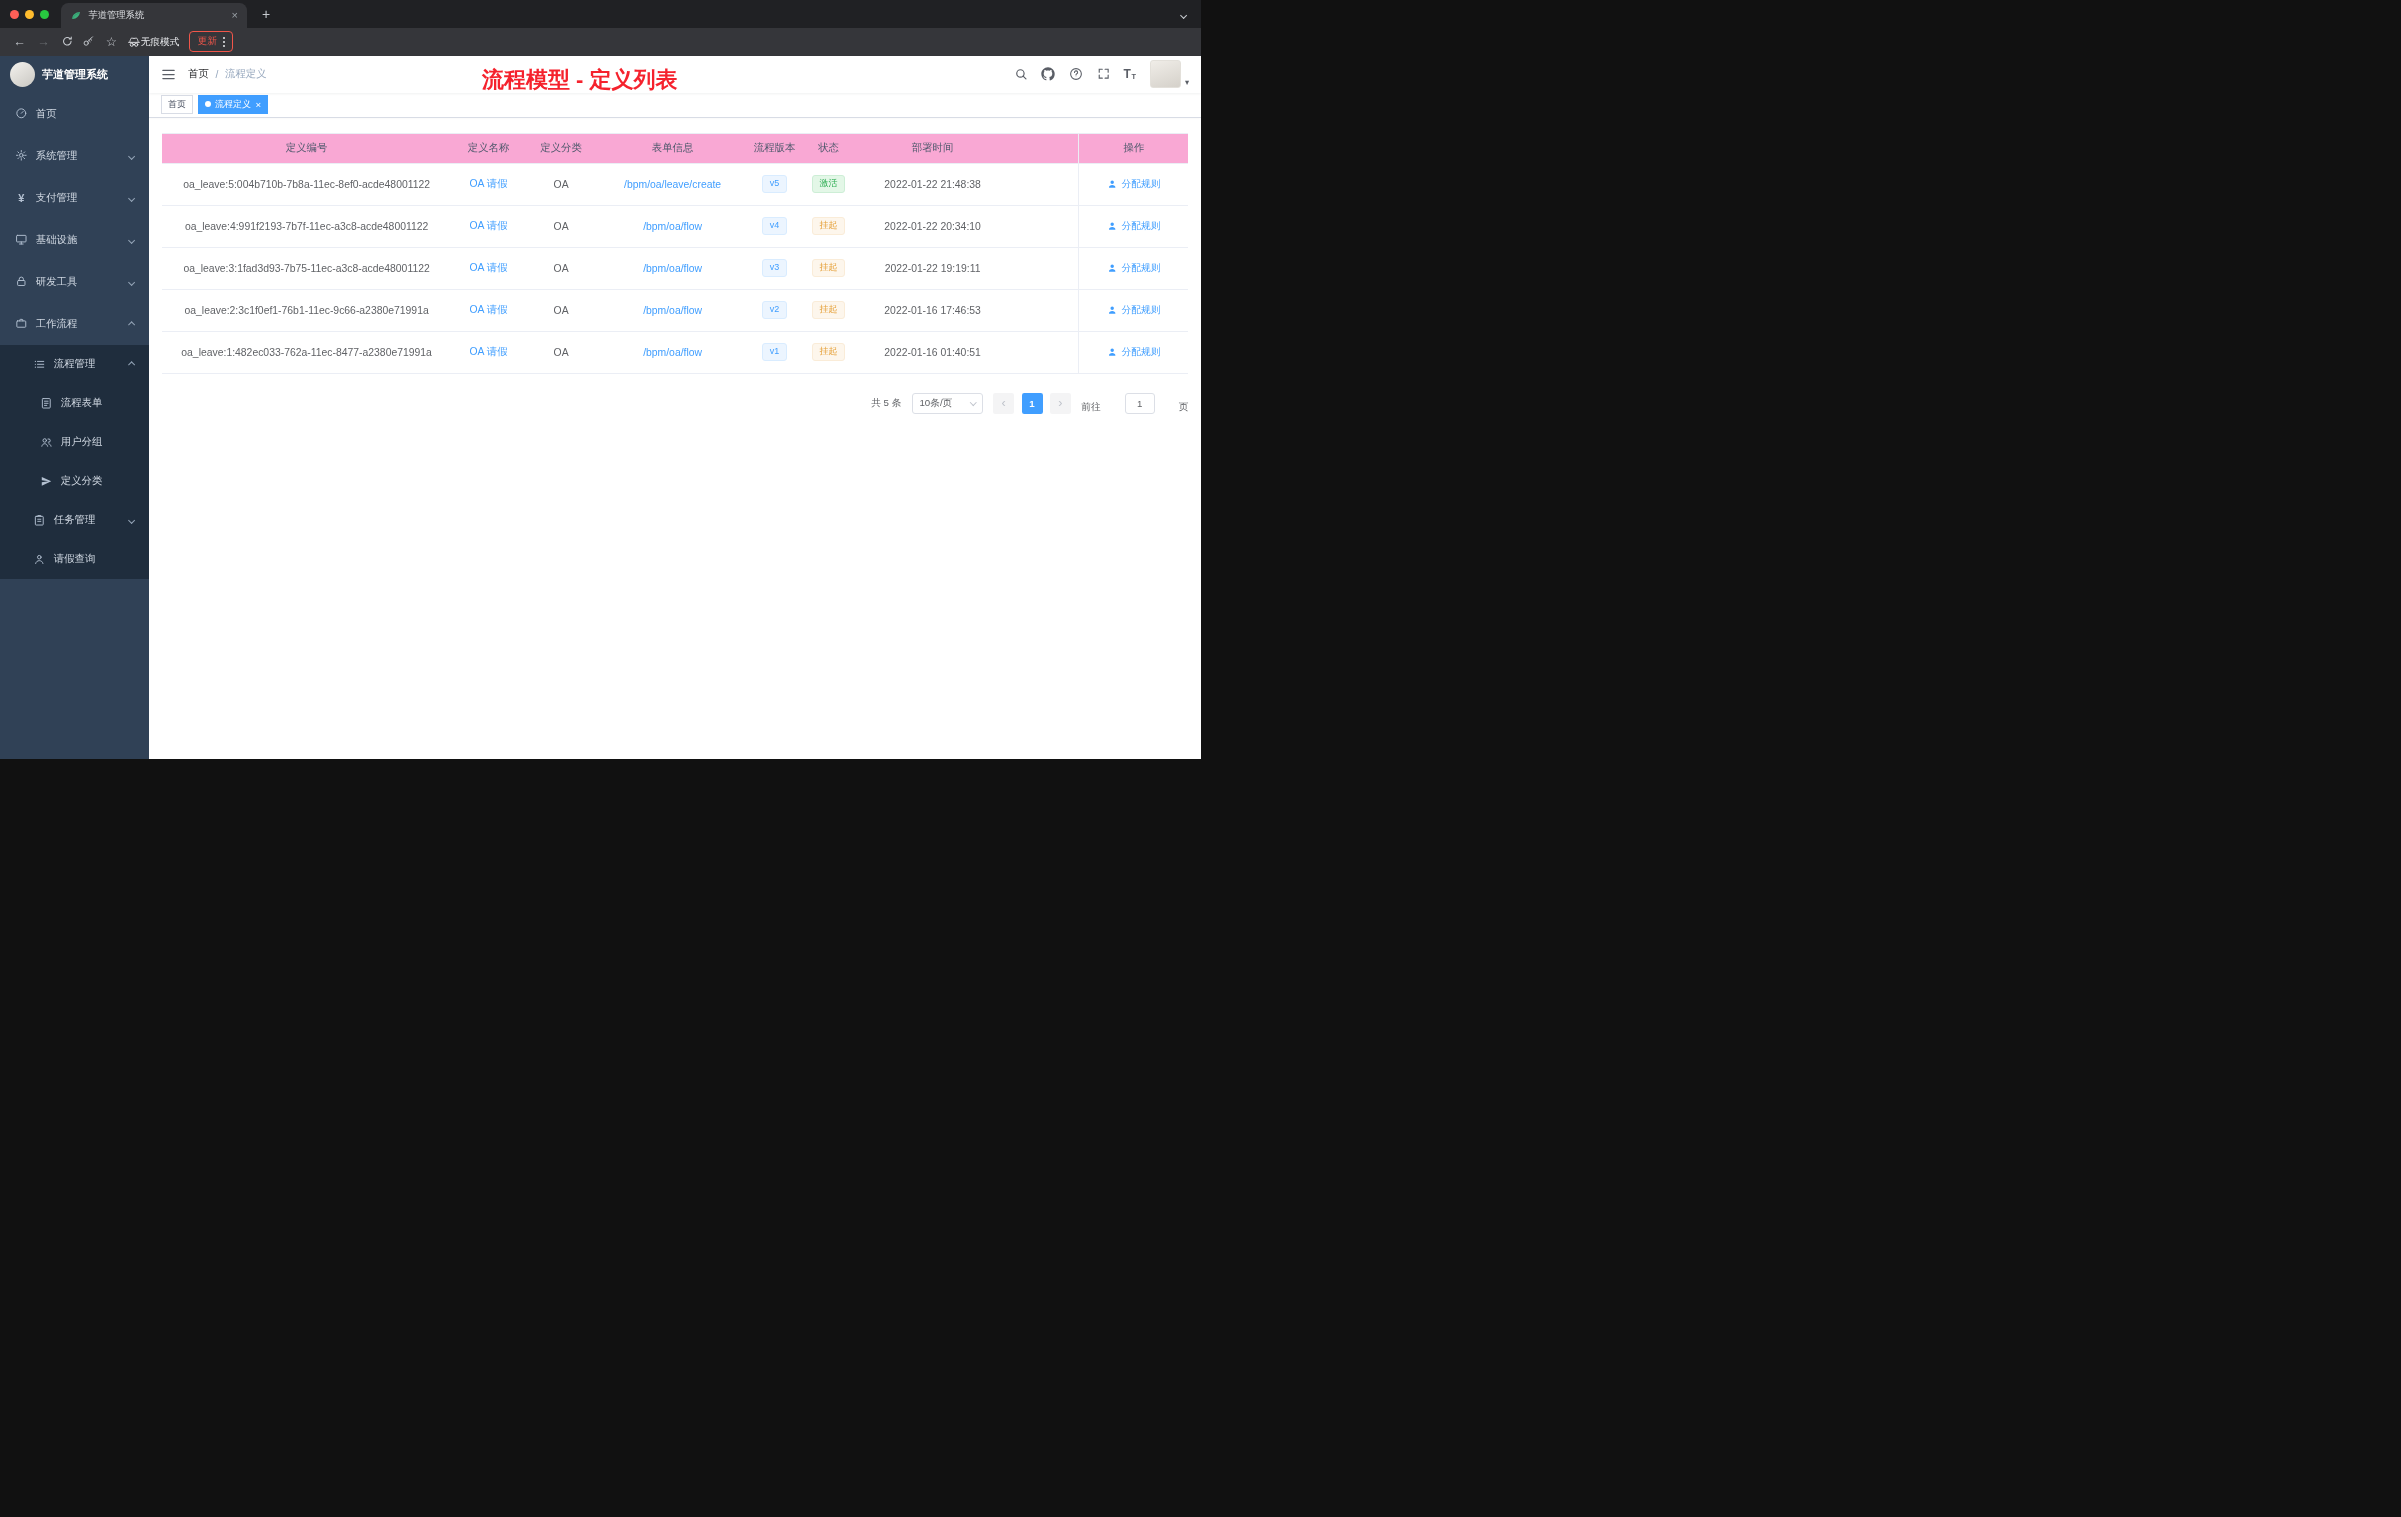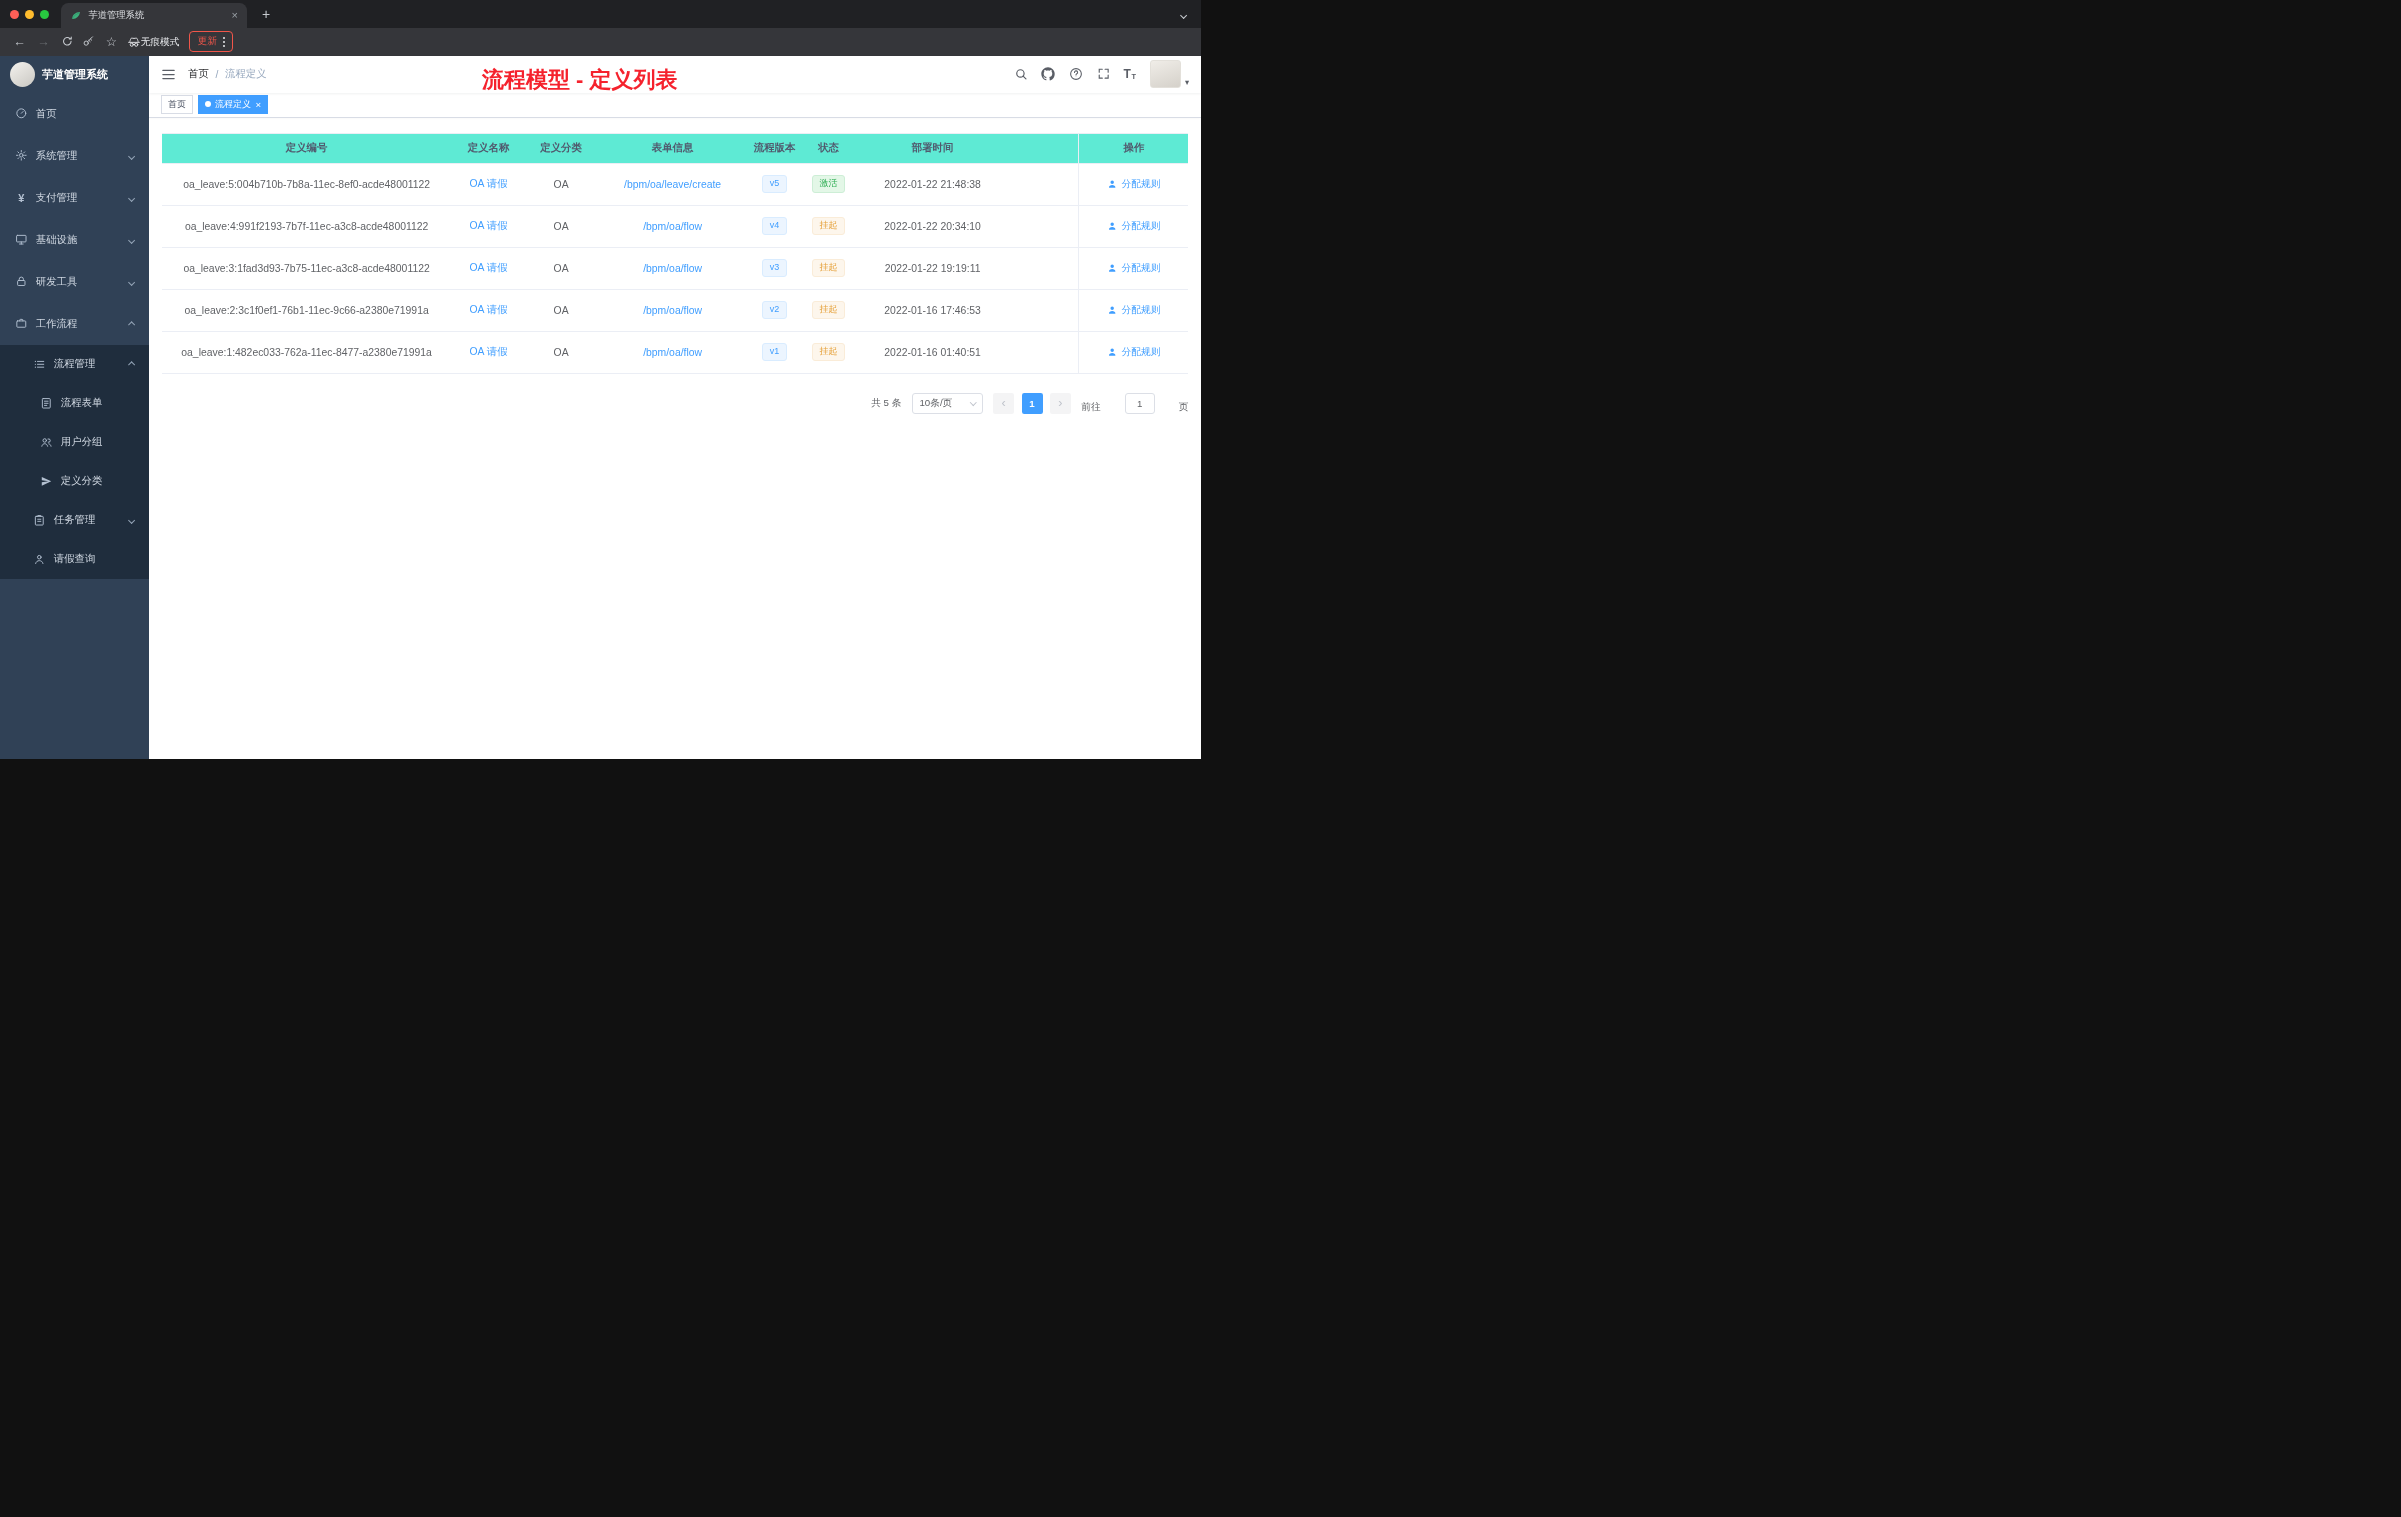--- a/index.html
+++ b/index.html
@@ -66,21 +66,21 @@
 .tag{height:19.3px;display:flex;align-items:center;gap:4.5px;padding:0 6px;border:0.7px solid #d8dce5;background:#fff;color:#495060;font-size:9px;cursor:pointer}
 .tag.active{background:#409eff;border-color:#409eff;color:#fff}
 .tagdot{width:6px;height:6px;border-radius:50%;background:#fff}
 .tag-close{font-size:9.7px;line-height:1;cursor:pointer}
 .content{padding:15px 12.6px 0;flex:1}
 
 
 .tbl{border-top:0.7px solid #ebeef5;font-size:10.4px;color:#606266}
 .tr{display:flex;align-items:stretch;border-bottom:0.7px solid #ebeef5}
 .tr.body{height:42px}
-.tr.head{height:30px;background:#5eead4;font-weight:bold;color:#515a6e}
+.tr.head{height:30px;background:#f9a8d4;font-weight:normal;color:#515a6e}
 .c{display:flex;align-items:center;justify-content:center;text-align:center;padding:0 4.5px}
 .c-id{width:290px}.c-name{width:74px}.c-cat{width:71px}.c-form{width:152px}.c-ver{width:52px}.c-st{width:56px}.c-time{width:152px}.c-sp{flex:1}
 .c-act{width:110px;border-left:0.7px solid #ebeef5}
 .link{color:#409eff;cursor:pointer}
 .badge{font-size:9px;padding:1.5px 6.7px;border-radius:3px;line-height:1.5}
 .badge.ver{background:#ecf5ff;border:0.7px solid #d9ecff;color:#409eff;cursor:pointer}
 .badge.act{background:#e3f7e7;border:0.7px solid #cdeed6;color:#2fae54}
 .badge.pend{background:#fdf6ec;border:0.7px solid #faecd8;color:#e6a23c}
 .act-link{display:flex;align-items:center;gap:3.7px;color:#409eff;font-size:9.7px;cursor:pointer}
 

